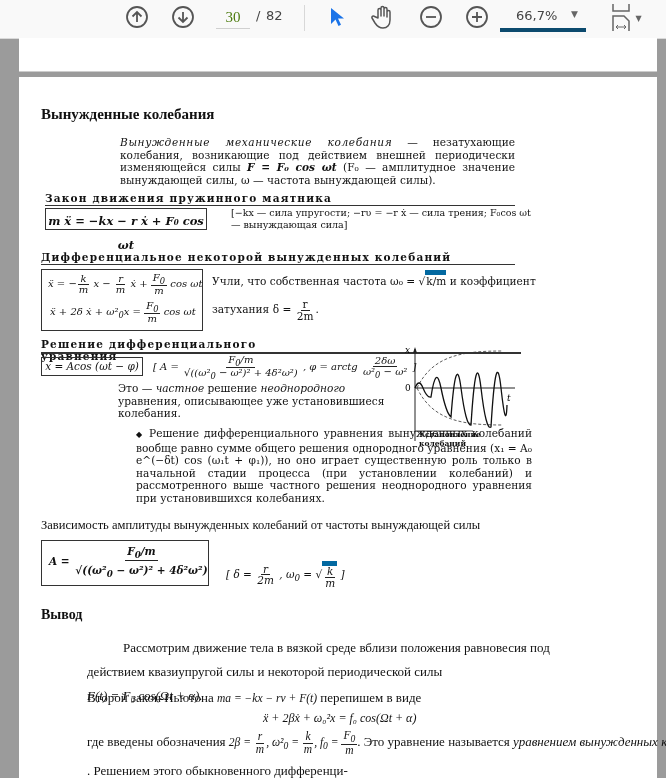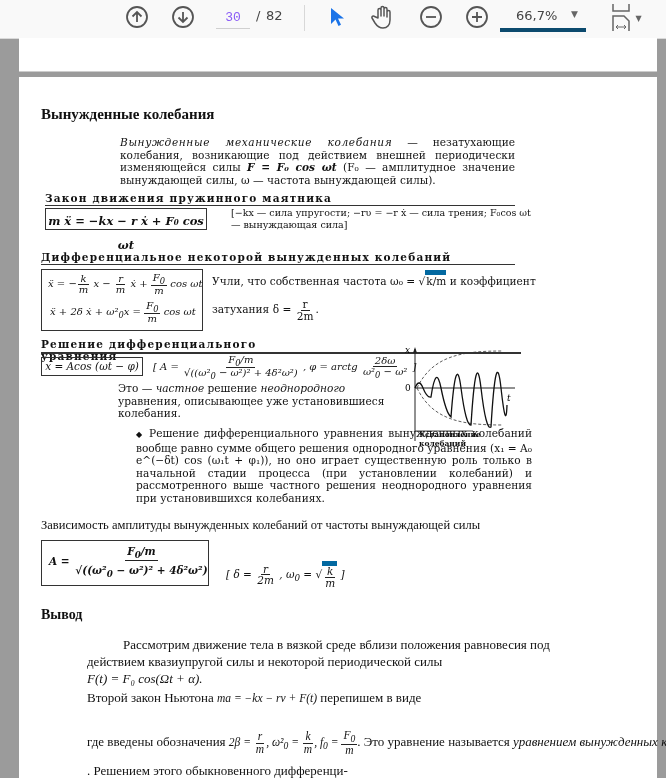--- a/index.html
+++ b/index.html
@@ -1,20 +1,20 @@
 <!DOCTYPE html>
 <html><head>
 <meta charset="utf-8">
 <style>
   html, body { margin:0; padding:0; }
   body { width:666px; height:778px; overflow:hidden; background:#9b9b9b; position:relative; font-family:"DejaVu Serif", serif; }
   .toolbar { position:absolute; left:0; top:0; width:666px; height:38px; background:#f9f9f9; border-bottom:1px solid #dadada; }
   .tb { position:absolute; top:4px; height:26px; display:flex; align-items:center; justify-content:center; cursor:pointer; }
   .tb svg { display:block; }
-  .pg-input { position:absolute; left:216px; top:6px; width:34px; height:22px; border:none; border-bottom:1px solid #d0d0d0; background:transparent; font-family:Liberation Mono, monospace; font-size:13px; color:#8b5cf6; text-align:center; padding:0; }
+  .pg-input { position:absolute; left:216px; top:6px; width:34px; height:22px; border:none; border-bottom:1px solid #d0d0d0; background:transparent; font-family:Liberation Serif, serif; font-size:15px; color:#4d7c0f; text-align:center; padding:0; }
   .pg-sep { position:absolute; left:256px; top:8px; font-family:"DejaVu Sans", sans-serif; font-size:13px; color:#444; }
   .pg-total { position:absolute; left:266px; top:8px; font-family:"DejaVu Sans", sans-serif; font-size:13px; color:#444; }
   .vsep { position:absolute; left:304px; top:5px; width:1px; height:26px; background:#d8d8d8; }
   .zoom-box { position:absolute; left:500px; top:6px; width:86px; height:22px; border-bottom:4px solid #0c4a6e; font-family:"DejaVu Sans", sans-serif; font-size:13px; color:#444; }
   .zoom-box .val { position:absolute; left:16px; top:2px; }
   .zoom-box .arr { position:absolute; right:8px; top:3px; font-size:9px; color:#666; }
 
   .page { position:absolute; background:#fff; left:19px; width:638px; }
   .page.prev { top:38px; height:33px; border-bottom:1px solid #ccc; }
   .page.cur { top:77px; height:701px; }
@@ -179,27 +179,28 @@
     [ δ = <span class="frac">
         <span class="n">r</span>
         <span class="d">2m</span>
       </span> , ω<sub>0</sub> = √<span class="sqrt frac">
         <span class="n">k</span>
         <span class="d">m</span>
       </span> ]
   </div>
 
   <div class="abs h1 times" style="left:22px;top:530px;font-size:14px;">Вывод</div>
-  <div class="abs times" style="left:68px;top:559px;width:510px;font-size:13px;line-height:17px;text-indent:36px;">
+  <div class="abs times" style="left:68px;top:559px;width:510px;font-size:13px;line-height:24px;text-indent:36px;">
     <span>Рассмотрим движение тела в вязкой среде вблизи положения равновесия под действием квазиупругой силы и некоторой периодической силы</span>
     <div style="text-indent:0;"><i>F(t) = F₀ cos(Ωt + α).</i></div>
   </div>
   <div class="abs times" style="left:68px;top:612px;width:520px;font-size:13px;line-height:17px;white-space:nowrap;">
     <span>Второй закон Ньютона </span><i style="font-size:11.5px;">ma = −kx − rv + F(t)</i><span> перепишем в виде</span>
   </div>
+  <div class="abs times" style="left:244px;top:634px;font-size:12px;font-style:italic;white-space:nowrap;">ẍ + 2βẋ + ω₀²x = f₀ cos(Ωt + α)</div>
   <div class="abs times" style="left:68px;top:653px;width:520px;font-size:13px;line-height:22px;white-space:nowrap;">
     <span>где введены обозначения </span><i style="font-size:11.5px;">2β = <span class="frac">
           <span class="n">r</span>
           <span class="d">m</span>
         </span>, ω²<sub>0</sub> = <span class="frac">
           <span class="n">k</span>
           <span class="d">m</span>
         </span>, f<sub>0</sub> = <span class="frac">
           <span class="n">F<sub>0</sub></span>
           <span class="d">m</span>

